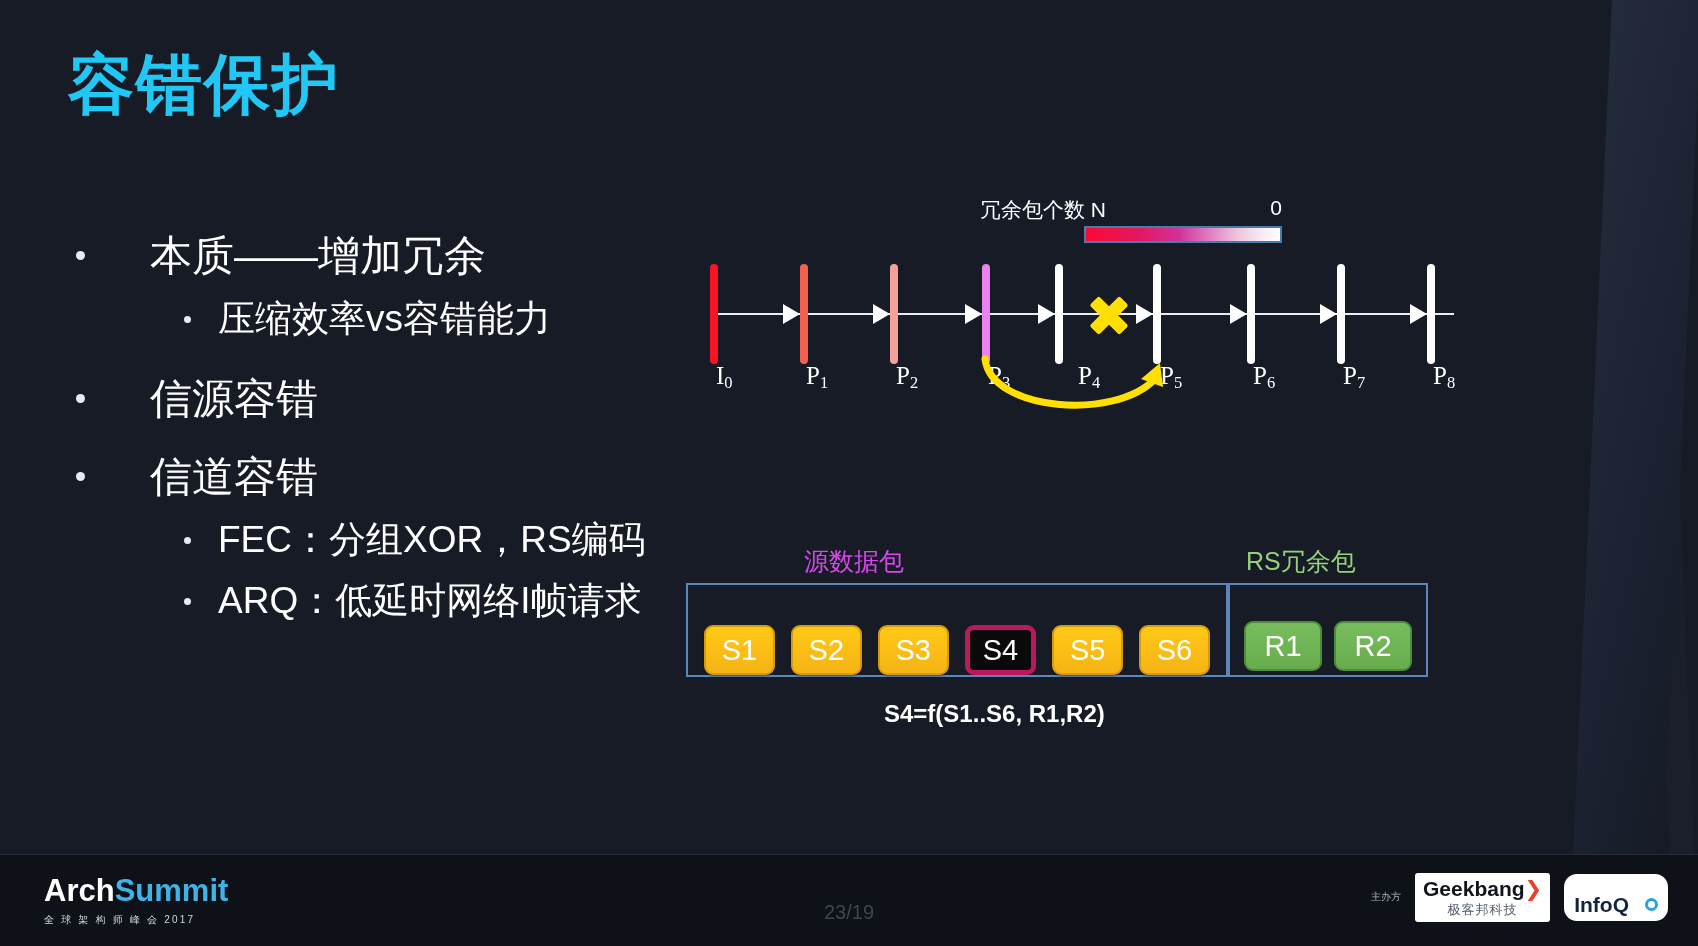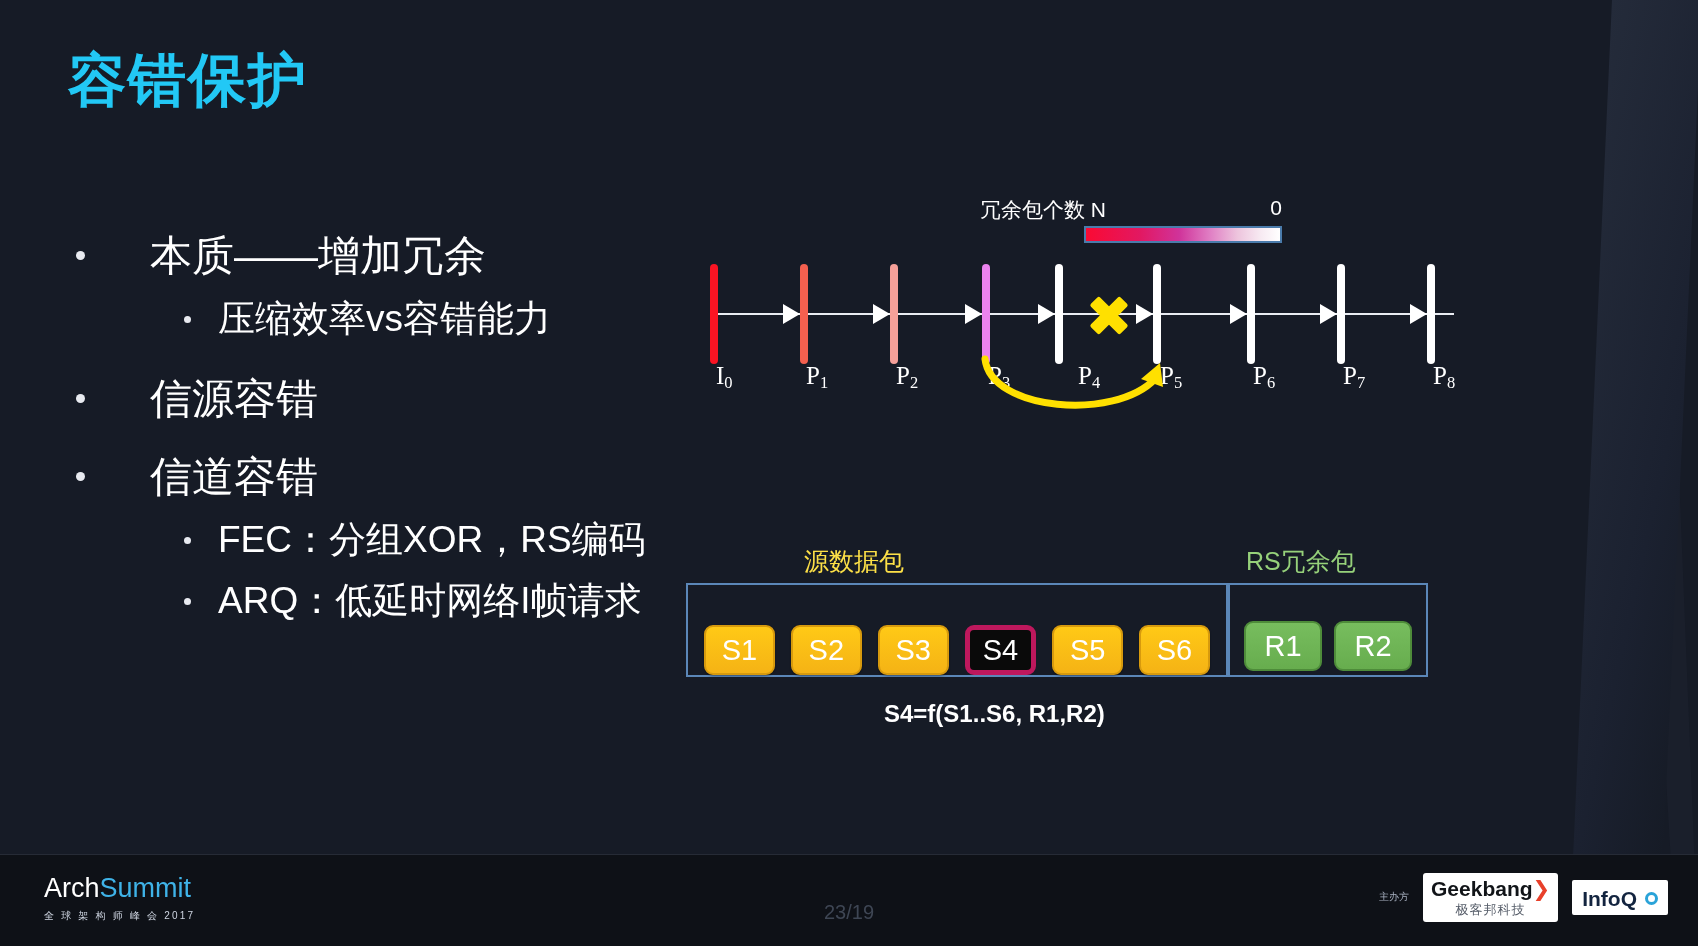--- a/index.html
+++ b/index.html
@@ -37,21 +37,21 @@
     width: 90px; height: 946px;
     background: linear-gradient(100deg, #242b3a 0%, #1b2130 60%, #151a24 100%);
     transform: skewX(-2.6deg);
     transform-origin: top left;
   }
 
   
   #title {
     position: absolute;
     left: 68px; top: 48px;
-    font-size: 58px;
+    font-size: 66px;
     line-height: 1.12;
     color: #22c8f5;
     font-weight: 700;
     letter-spacing: 2px;
     white-space: nowrap;
   }
 
   
   #bullets {
     position: absolute;
@@ -187,21 +187,21 @@
     position: absolute;
     left: 686px; top: 545px;
     width: 742px; height: 135px;
   }
   .pk-cap {
     position: absolute;
     top: 0;
     font-size: 25px;
     white-space: nowrap;
   }
-  .pk-cap.src { left: 118px; color: #fde047; }
+  .pk-cap.src { left: 118px; color: #d946ef; }
   .pk-cap.rs  { left: 560px; color: #96d17a; }
   .pk-group {
     position: absolute;
     top: 38px; height: 94px;
     border: 2px solid #5b87b8;
     display: flex;
     align-items: flex-end;
   }
   .pk-group.src { left: 0; width: 542px; padding: 0 16px; gap: 16px; }
   .pk-group.rs  { left: 542px; width: 200px; padding: 4px 14px; gap: 12px; }
@@ -242,21 +242,21 @@
     width: 1698px; height: 92px;
     background: #0e1117;
     border-top: 1px solid #262b36;
   }
   #brand-left {
     position: absolute;
     left: 44px; top: 20px;
     width: 180px;
   }
   #brand-left .bl-1 {
-    font-size: 27px; font-weight: 400;
+    font-size: 31px; font-weight: 700;
     line-height: 1;
     white-space: nowrap;
   }
   #brand-left .bl-1 .arch { color: #ffffff; }
   #brand-left .bl-1 .summit { color: #3fb3e8; }
   #brand-left .bl-2 {
     margin-top: 7px;
     font-size: 10px;
     letter-spacing: 2.2px;
     color: #cfd6e2;
@@ -296,23 +296,23 @@
   .geek .g1 .chev { color: #e8402a; }
   .geek .g2 {
     color: #555c68;
     font-size: 13px;
     letter-spacing: 1px;
     margin-top: 2px;
     white-space: nowrap;
   }
   .infoq {
     background: #ffffff;
-    border-radius: 2px;
-    padding: 8px 10px 6px 10px;
-    display: flex; align-items: center; gap: 8px;
+    border-radius: 13px;
+    padding: 20px 10px 6px 10px;
+    display: flex; align-items: center; gap: 16px;
   }
   .infoq .iq-text {
     color: #13243f;
     font-size: 21px; font-weight: 700;
     line-height: 1;
     white-space: nowrap;
   }
   .infoq .iq-mark {
     width: 13px; height: 13px;
     border-radius: 50%;

